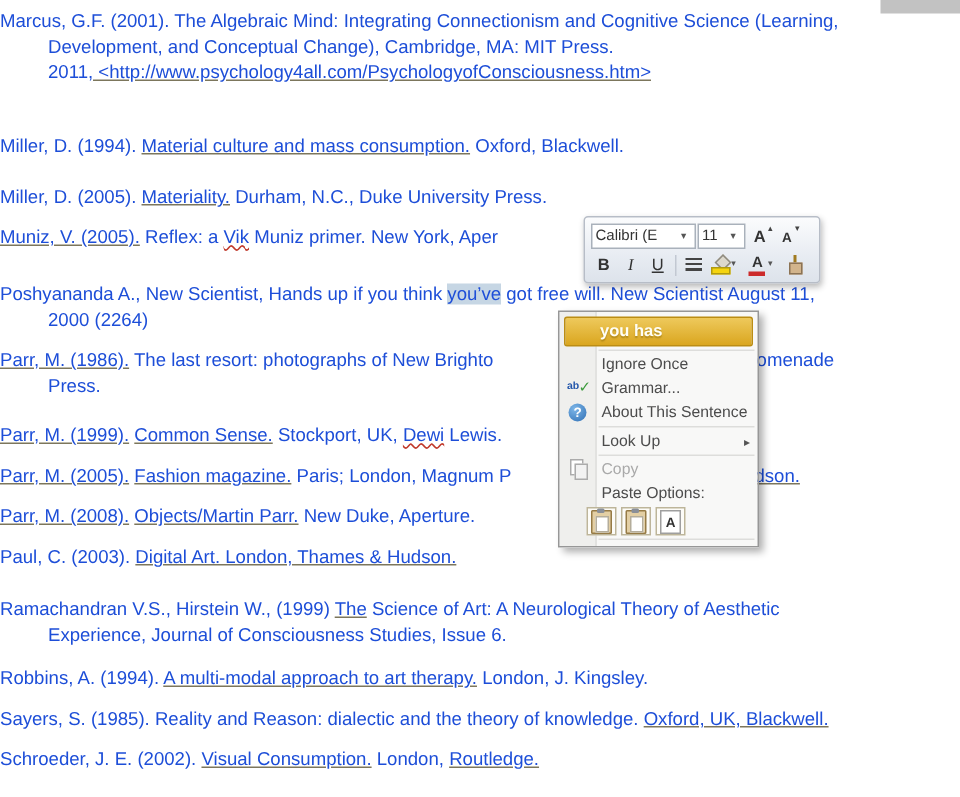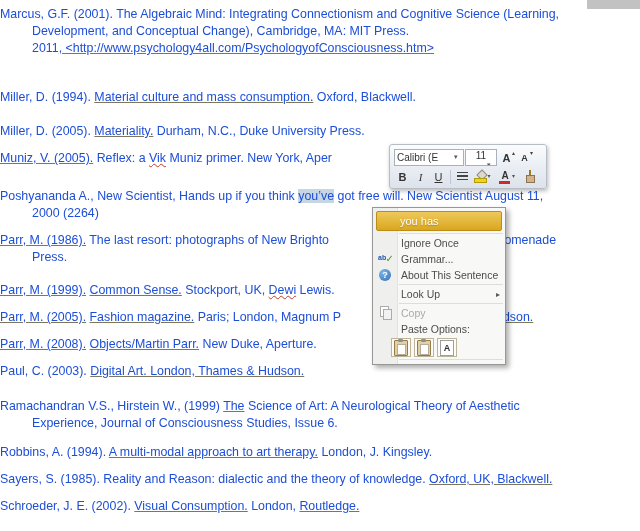--- a/index.html
+++ b/index.html
@@ -26,21 +26,21 @@
     position:absolute;left:389px;top:144px;width:158px;height:45px;box-sizing:border-box;
     background:linear-gradient(#fbfcfd,#e9edf3 55%,#dde3eb);
     border:1px solid #b7bdc7;border-radius:3px;
     box-shadow:1px 2px 4px rgba(0,0,0,.28);
     padding:3px 4px;z-index:10;
   }
   .mtb .trow{display:flex;align-items:center;height:19px;gap:1px;}
   .combo{background:#fff;border:1px solid #a9b1bb;height:15px;font-size:10px;color:#333;
     display:flex;align-items:center;padding:0 2px;overflow:hidden;white-space:nowrap;}
   .font-combo{width:64px;}
-  .size-combo{width:26px;flex-direction:column;}
+  .size-combo{width:26px;}
   .dd{margin-left:auto;position:relative;width:7px;height:10px;}
   .dd::after{content:"▾";font-size:7px;color:#555;position:absolute;left:0;top:0;}
   .tbtn{height:16px;min-width:17px;display:flex;align-items:center;justify-content:center;
     font-size:11px;color:#333;border-radius:2px;position:relative;}
   .tbtn.wide{min-width:24px;}
   .bold-b{font-weight:bold;}
   .italic-b{font-style:italic;font-family:"Liberation Serif",serif;}
   .und-b{text-decoration:underline;}
   .gf{font-weight:bold;}
   .gf-small{font-size:9px;font-weight:bold;}
@@ -69,21 +69,21 @@
     background:linear-gradient(90deg,#efefed 0,#efefed 24px,#e2e2e0 24px,#e2e2e0 25px,#f8f8f7 25px);
     border:1px solid #979797;
     box-shadow:3px 3px 5px rgba(0,0,0,.32);
     padding:2px 0 3px;z-index:20;
     font-size:10.5px;color:#4c4c4c;
   }
   .sugg{
     height:18px;line-height:18px;margin:1px 3px 2px;
     background:linear-gradient(#eec95c,#daa61f);
     border:1px solid #bb8d14;border-radius:2px;
-    color:#fffef5;font-weight:normal;font-size:11px;padding-left:23px;
+    color:#fffef5;font-weight:bold;font-size:11px;padding-left:23px;
     text-shadow:0 1px 1px rgba(120,90,0,.45);
   }
   .mi{position:relative;height:16px;line-height:16px;padding-left:28px;white-space:nowrap;}
   .mi.disabled{color:#a9a9a9;}
   .sep{height:1px;background:#dddddb;margin:1px 2px 1px 26px;}
   .arrow-r{position:absolute;right:5px;top:0;width:8px;height:16px;}
   .arrow-r::after{content:"▸";font-size:8px;color:#555;position:absolute;right:0;top:1px;}
   .ic{position:absolute;left:4px;top:1px;width:17px;height:14px;}
   .ic-help{left:6px;top:2px;width:12px;height:12px;border-radius:50%;
     background:radial-gradient(circle at 35% 30%,#7db6e8,#2f6fb4);}

